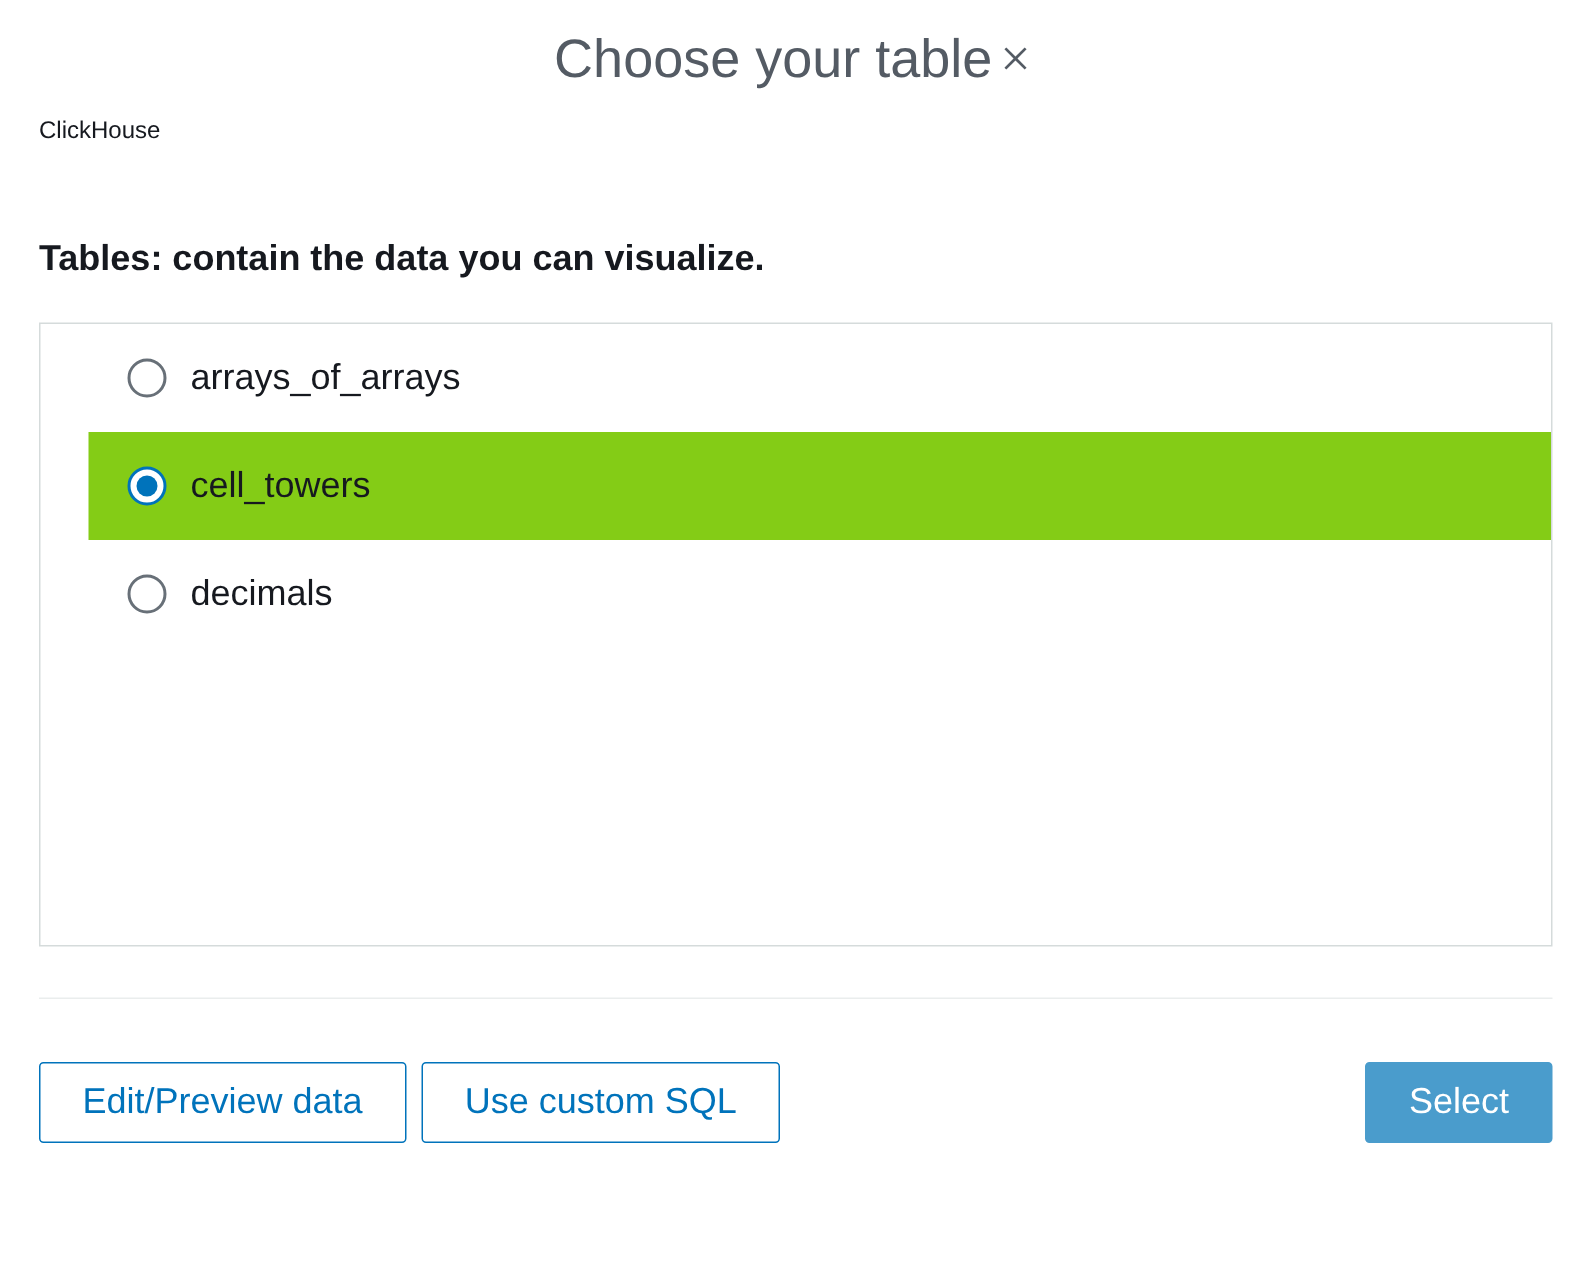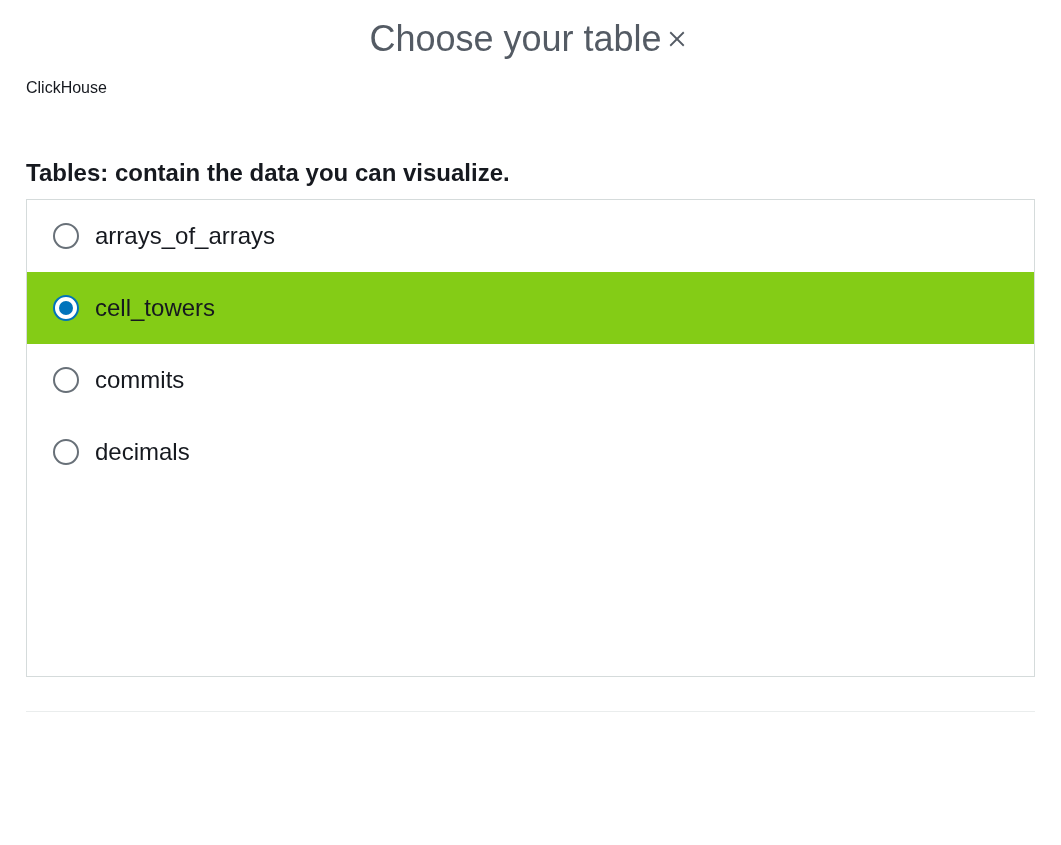--- a/index.html
+++ b/index.html
@@ -61,28 +61,29 @@
       font-weight: 400;
       color: #16191f;
       margin-top: 16px;
     }
 
     .description {
       font-size: 24px;
       font-weight: 700;
       color: #16191f;
       margin-top: 62px;
-      margin-bottom: 12px;
+      margin-bottom: 28px;
     }
 
     .table-panel {
       border: 1px solid #d5dbdb;
       width: 100%;
-      height: 478px;
+      height: 416px;
       overflow: auto;
+      padding-left: 32px;
     }
 
     .table-item {
       display: flex;
       align-items: center;
       padding: 22px 26px;
       gap: 16px;
       cursor: pointer;
     }
 
@@ -185,28 +186,30 @@
     <div class="table-item">
       <span class="radio"></span>
       <span class="label">arrays_of_arrays</span>
     </div>
 
     <div class="table-item selected">
       <span class="radio checked"></span>
       <span class="label">cell_towers</span>
     </div>
 
-    <div class="table-item">
-      <span class="radio"></span>
-      <span class="label">commits</span>
-    </div>
 
     <div class="table-item">
       <span class="radio"></span>
       <span class="label">decimals</span>
     </div>
 
   </div>
 
   <hr class="divider">
 
+  <div class="footer">
+    <button class="btn btn-secondary">Edit/Preview data</button>
+    <button class="btn btn-secondary">Use custom SQL</button>
+    <span class="spacer"></span>
+    <button class="btn btn-primary">Select</button>
+  </div>
 
 </div>
 
 </body></html>

